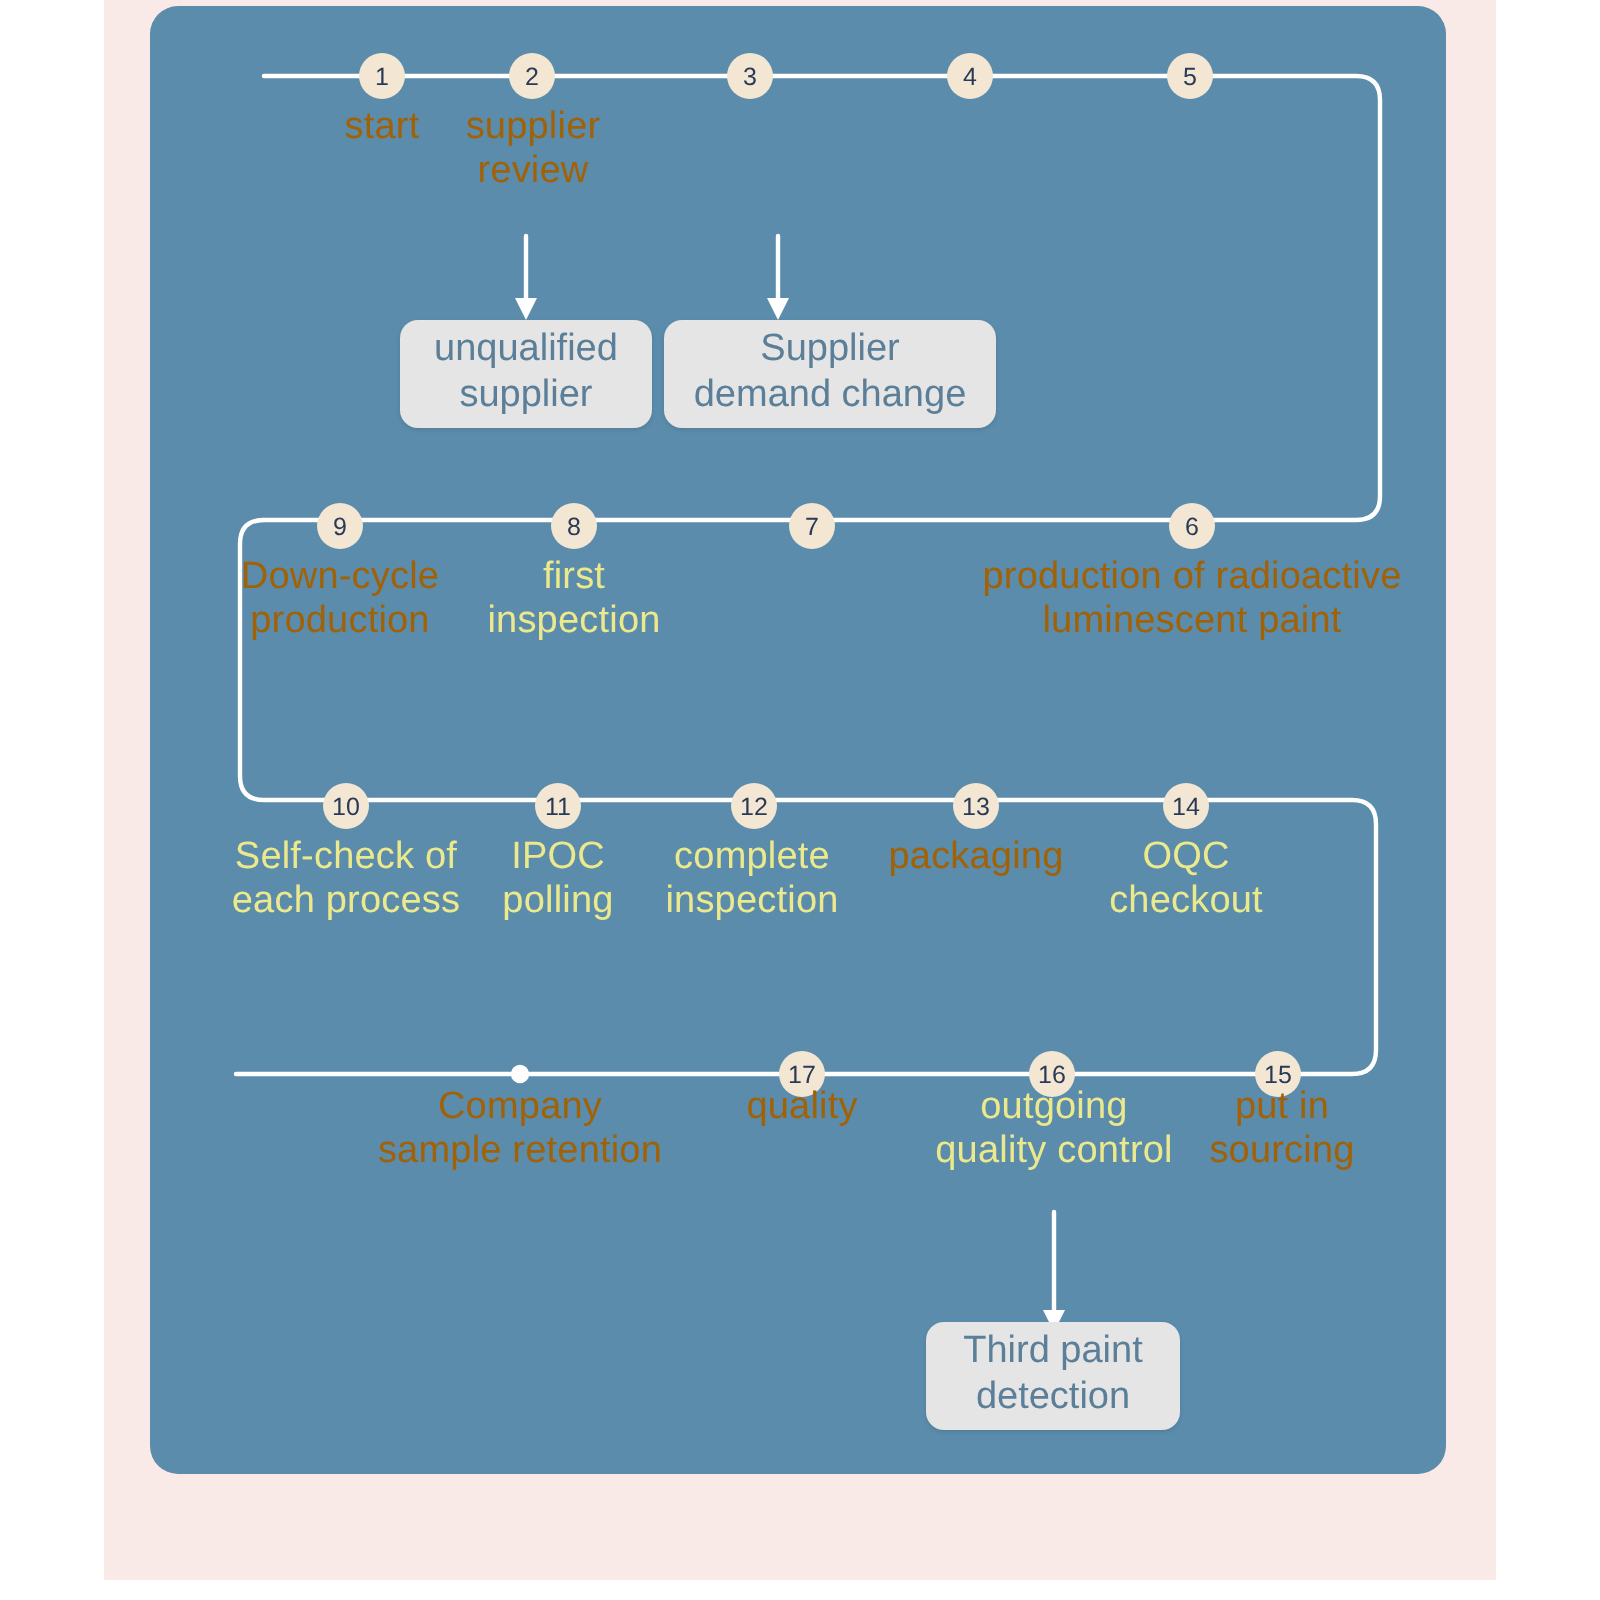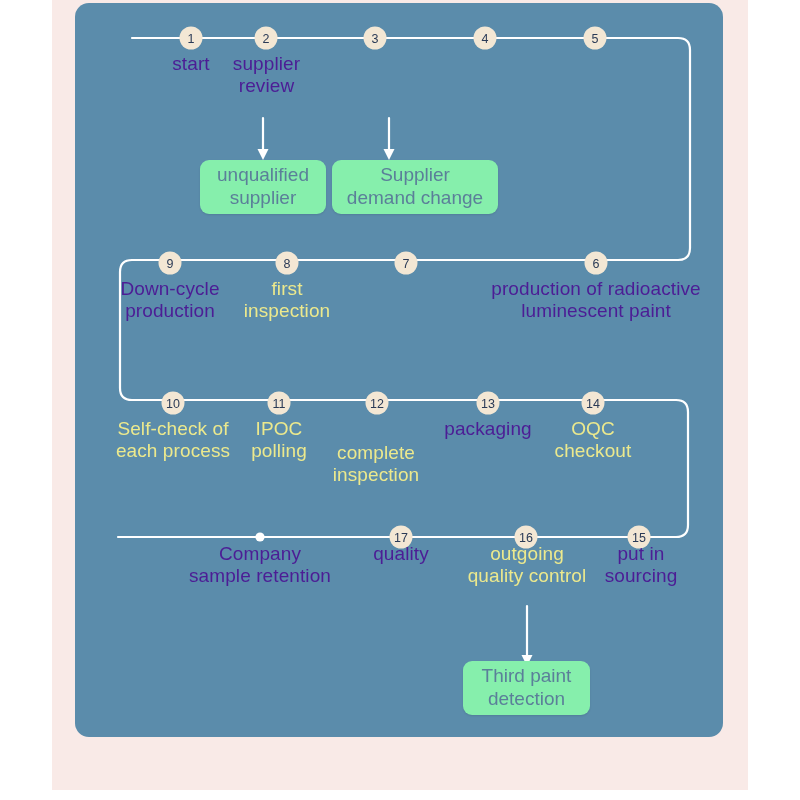--- a/index.html
+++ b/index.html
@@ -51,38 +51,38 @@
     width: 800px;
     height: 800px;
     pointer-events: none;
   }
 
   .node-label {
     position: absolute;
     text-align: center;
     line-height: 1.18;
     font-size: 19px;
-    color: #4c1d95;
+    color: #a16207;
     white-space: pre-line;
     letter-spacing: 0.1px;
   }
   .node-label.hl { color: #ece98d; }
   .node-label.below { }
   .node-label.above { }
 
   .num-txt {
     font-size: 12.5px;
     fill: #2a3a56;
     font-family: "Liberation Sans", "DejaVu Sans", sans-serif;
     font-weight: 400;
   }
 
   .gbox {
     position: absolute;
-    background: #86efac;
+    background: #e5e5e5;
     border-radius: 9px;
     color: #5b7f99;
     font-size: 19px;
     line-height: 1.2;
     text-align: center;
     display: flex;
     align-items: center;
     justify-content: center;
     white-space: pre-line;
     box-shadow: 0 1px 2px rgba(0,0,0,0.10);
@@ -205,21 +205,21 @@
 production</div>
   <div class="node-label hl" style="left:232px; top:278px; width:110px;">first
 inspection</div>
   <div class="node-label" style="left:474px; top:278px; width:244px;">production of radioactive
 luminescent paint</div>
 
   <div class="node-label hl" style="left:110px; top:418px; width:126px;">Self-check of
 each process</div>
   <div class="node-label hl" style="left:238px; top:418px; width:82px;">IPOC
 polling</div>
-  <div class="node-label hl" style="left:322px; top:418px; width:108px;margin-top:24px;">complete
+  <div class="node-label hl" style="left:322px; top:418px; width:108px;">complete
 inspection</div>
   <div class="node-label" style="left:432px; top:418px; width:112px;">packaging</div>
   <div class="node-label hl" style="left:545px; top:418px; width:96px;">OQC
 checkout</div>
 
   <div class="node-label below" style="left:176px; top:543px; width:168px;">Company
 sample retention</div>
 
   <div class="node-label" style="left:348px; top:543px; width:106px;">quality</div>
   <div class="node-label hl" style="left:455px; top:543px; width:144px;">outgoing

